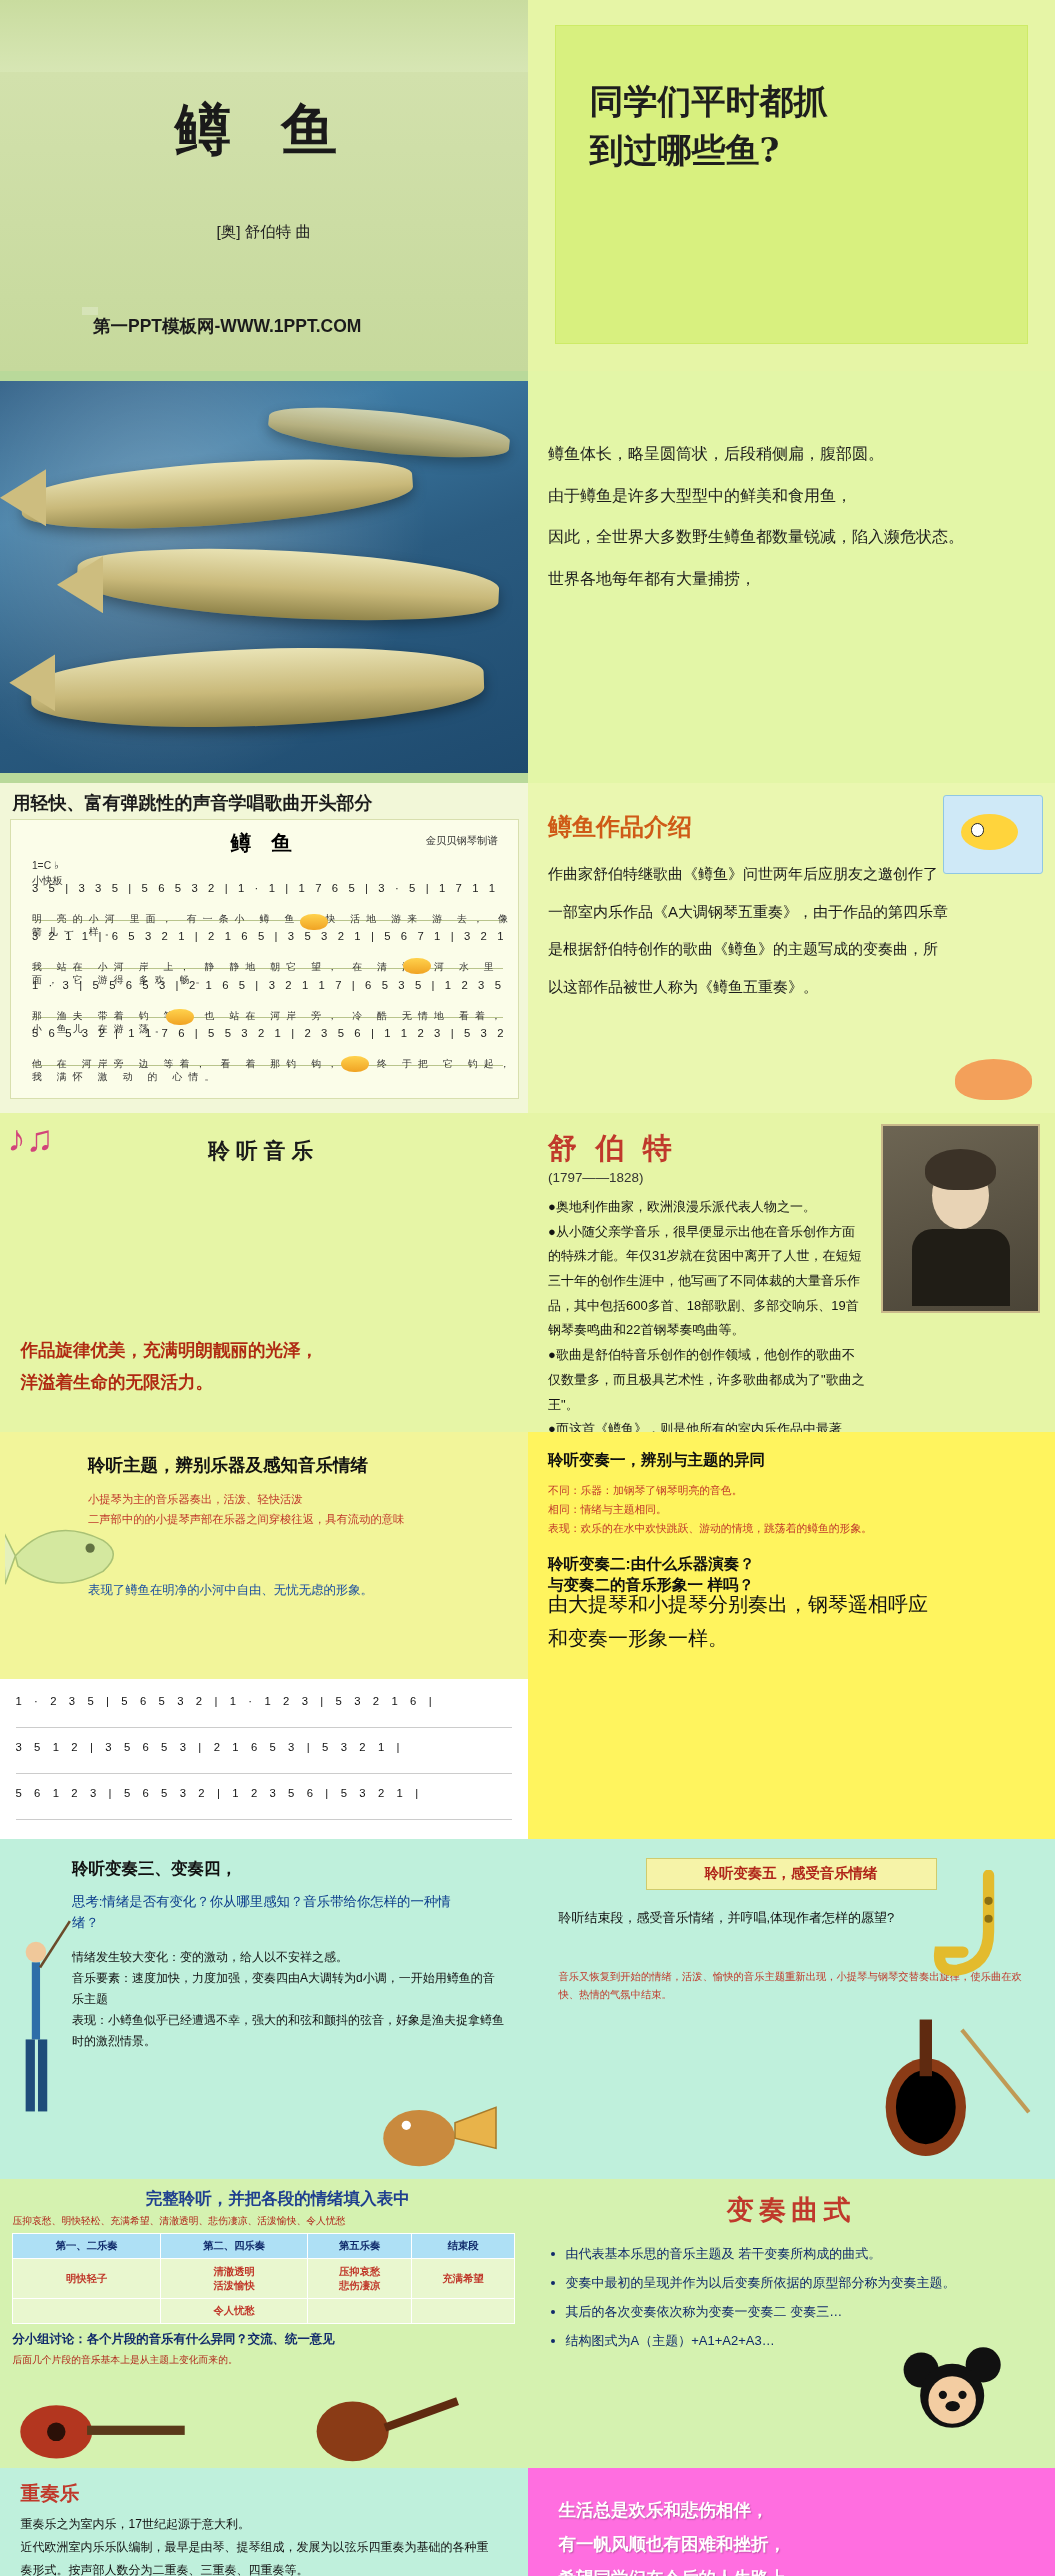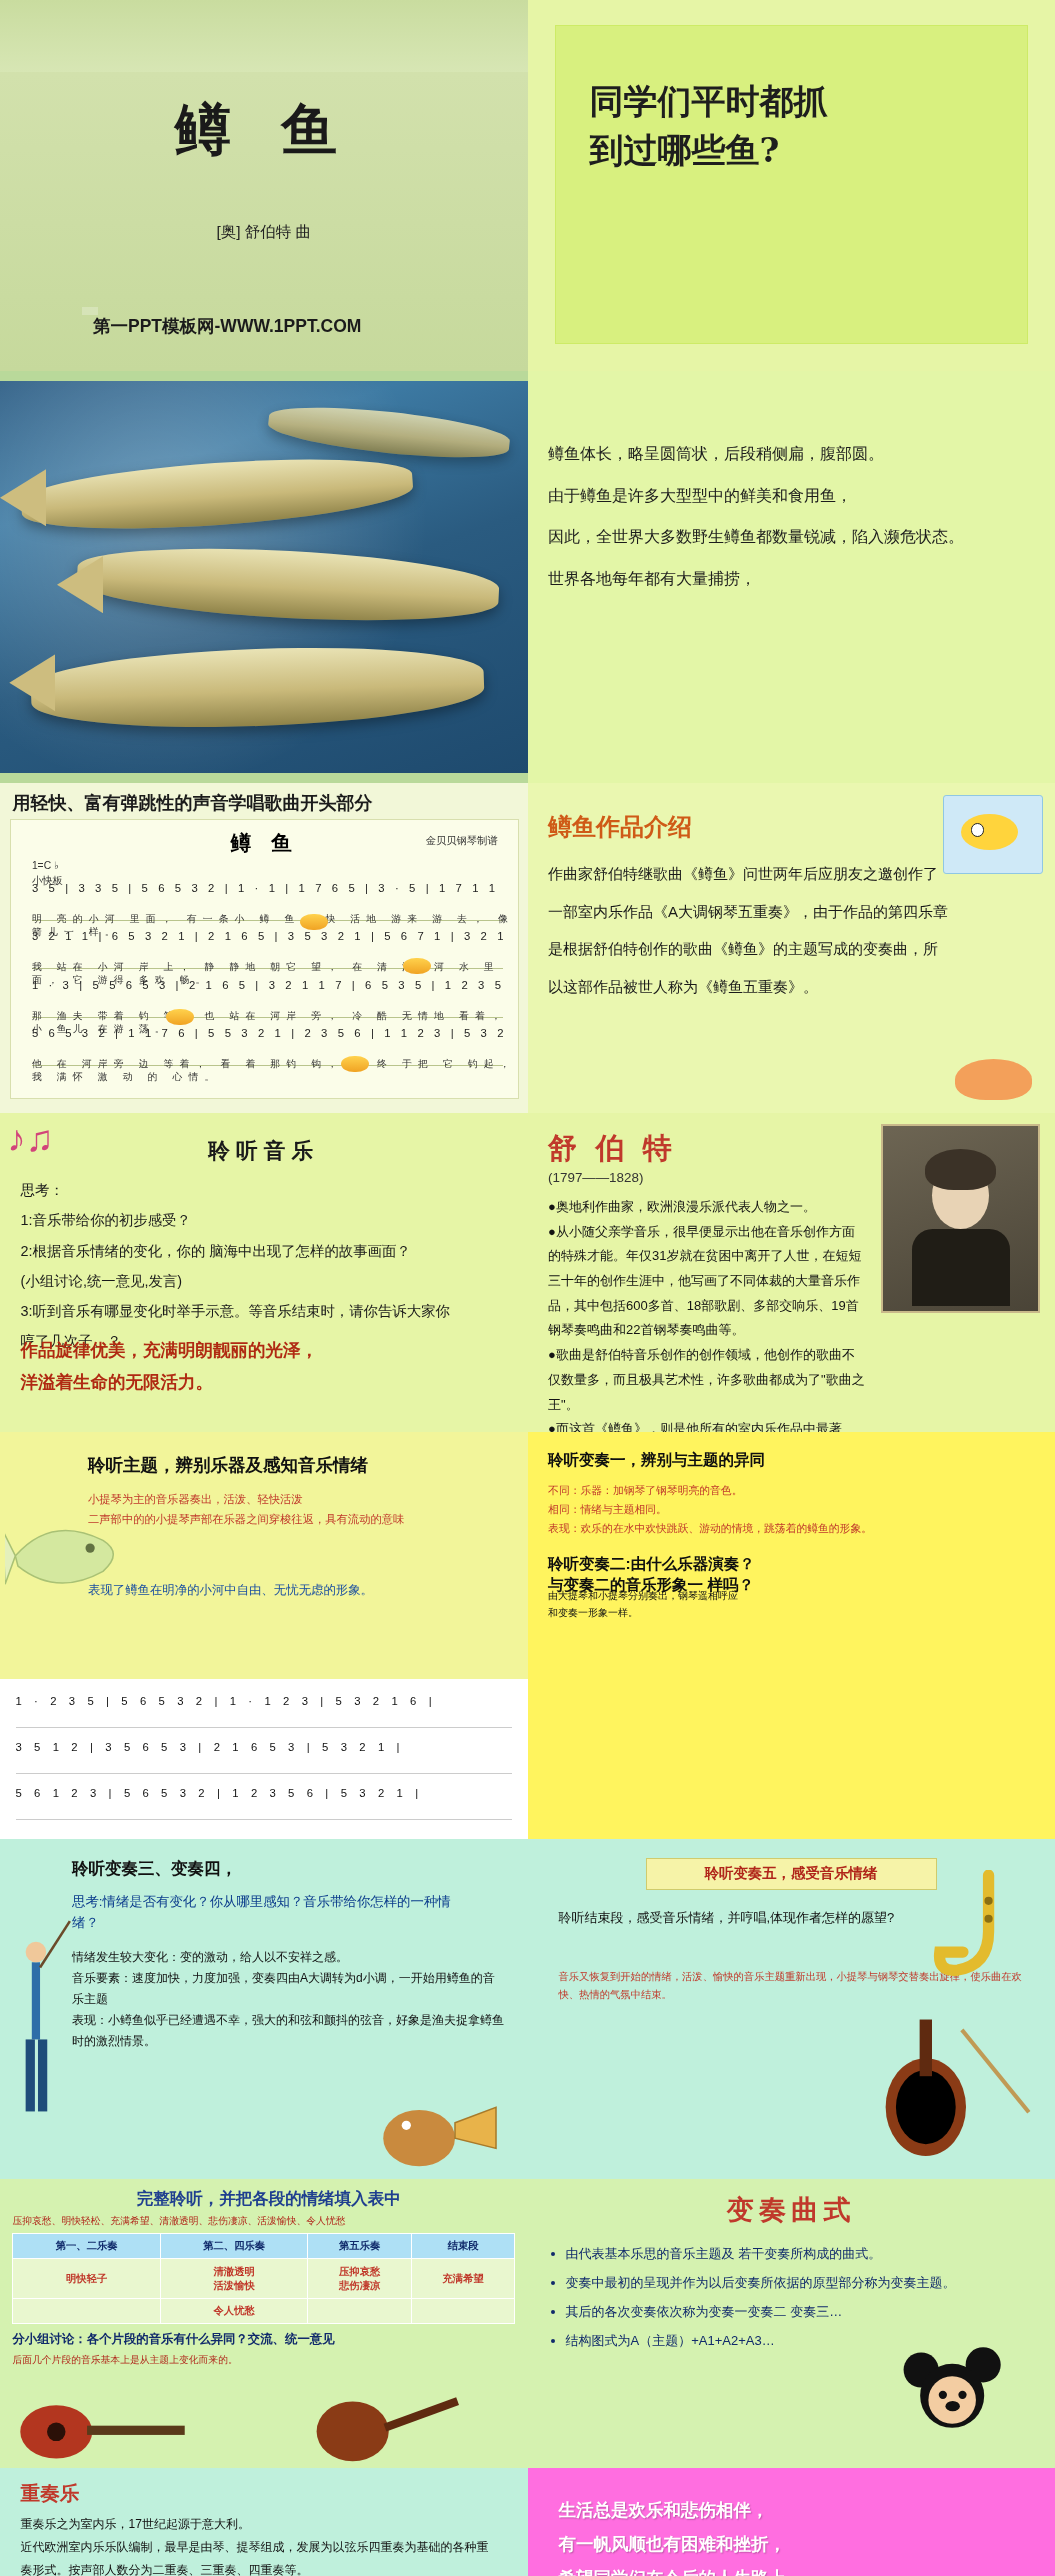--- a/index.html
+++ b/index.html
@@ -81,21 +81,21 @@
   .s9 .hd{position:absolute;left:88px;top:20.6px;font-size:17.5px;color:#111;font-weight:bold;}
   .s9 .red{position:absolute;left:88px;top:57px;width:361px;font-size:11.3px;line-height:1.8;color:#c0392b;}
   .s9 .blue{position:absolute;left:88px;top:149px;width:402px;font-size:12.4px;line-height:1.6;color:#1a4fa0;}
   .s9 .fishart{position:absolute;left:5.2px;top:62px;width:129px;height:134px;opacity:.85;}
 
   
   .s10{height:247px;background:#fff45e;}
   .s10 .hd1{position:absolute;left:20.6px;top:17.5px;font-size:15.5px;color:#0f0f0f;font-weight:bold;}
   .s10 .p1{position:absolute;left:20.6px;top:49px;width:464px;font-size:10.8px;line-height:1.75;color:#c0392b;}
   .s10 .hd2{position:absolute;left:20.6px;top:122px;font-size:15.5px;color:#0f0f0f;font-weight:bold;}
-  .s10 .p2{position:absolute;left:20.6px;top:155px;width:464px;font-size:10px;line-height:1.7;color:#111;}
+  .s10 .p2{position:absolute;left:20.6px;top:155px;width:464px;font-size:20px;line-height:1.7;color:#111;}
 
   
   .s11{height:160px;background:#ffffff;}
   .s11 .st{position:absolute;left:15.5px;right:15.5px;font-size:11.3px;letter-spacing:4.6px;color:#111;border-bottom:0.5px solid #ccc;height:32px;overflow:hidden;white-space:nowrap;}
 
   
   .s12{height:340px;background:#bff0dc;}
   .s12 .hd{position:absolute;left:72px;top:18.5px;font-size:16.5px;font-weight:bold;color:#111;}
   .s12 .q{position:absolute;left:72px;top:52px;width:392px;font-size:13.4px;color:#0b3c8c;line-height:1.6;}
   .s12 .body{position:absolute;left:72px;top:108px;width:433px;font-size:12px;line-height:1.75;color:#111;}
@@ -105,21 +105,21 @@
   
   .s13{height:340px;background:#bff0dc;}
   .s13 .box{position:absolute;left:118px;top:18.5px;width:289px;height:30px;background:#f6f3a8;border:1px solid #cfcb6d;display:flex;align-items:center;justify-content:center;font-size:14.4px;font-weight:bold;color:#b0261a;}
   .s13 .body{position:absolute;left:31px;top:67px;width:464px;font-size:13px;line-height:1.8;color:#111;}
   .s13 .red{position:absolute;left:31px;top:129px;width:464px;font-size:10.3px;line-height:1.7;color:#c0392b;}
   .s13 .violin{position:absolute;right:20.6px;top:170px;width:170px;height:155px;}
   .s13 .sax{position:absolute;right:10.3px;top:31px;width:118px;height:118px;}
 
   
   .s14{height:289px;background:#d5f2b0;}
-  .s14 .hd{position:absolute;left:5px;top:9.3px;width:100%;text-align:center;font-size:16.5px;font-weight:bold;color:#1f3f8f;}
+  .s14 .hd{position:absolute;left:14px;top:9.3px;width:100%;text-align:center;font-size:16.5px;font-weight:bold;color:#1f3f8f;}
   .s14 .sub{position:absolute;left:12.4px;top:36px;font-size:9.8px;color:#b0261a;}
   .s14 table{position:absolute;left:12.4px;top:54px;width:503px;border-collapse:collapse;font-size:10.3px;}
   .s14 th,.s14 td{border:1px solid #ffffff;padding:5.2px 3.1px;text-align:center;color:#102a6b;}
   .s14 th{background:#aee0f5;font-weight:bold;}
   .s14 td{background:#e9f7cf;}
   .s14 td.hl{color:#c0392b;font-weight:bold;}
   .s14 .disc{position:absolute;left:12.4px;top:152px;font-size:12.4px;font-weight:bold;color:#102a6b;}
   .s14 .note{position:absolute;left:12.4px;top:175px;font-size:9.8px;color:#b0261a;}
   .s14 .guitar{position:absolute;left:10.3px;bottom:5.2px;width:185px;height:88px;}
   .s14 .violin2{position:absolute;right:62px;bottom:3.1px;width:170px;height:98px;}
@@ -218,27 +218,20 @@
         <div class="eye"></div>
       </div>
       <div class="shrimp"></div>
     </div>
   </div>
 
   <div class="row">
     <div class="slide half s7">
       <div class="notes">♪♫</div>
       <div class="hd">聆听音乐</div>
-      <div class="body">
-        <div>思考：</div>
-        <div>1:音乐带给你的初步感受？</div>
-        <div>2:根据音乐情绪的变化，你的 脑海中出现了怎样的故事画面？</div>
-        <div>(小组讨论,统一意见,发言)</div>
-        <div>3:听到音乐有哪显变化时举手示意。等音乐结束时，请你告诉大家你哼了几次子。？</div>
-      </div>
       <div class="quote">
         <div>作品旋律优美，充满明朗靓丽的光泽，</div>
         <div>洋溢着生命的无限活力。</div>
       </div>
     </div>
 
     <div class="slide half s8">
       <div class="name">舒 伯 特</div>
       <div class="yr">(1797——1828)</div>
       <div class="portrait">

